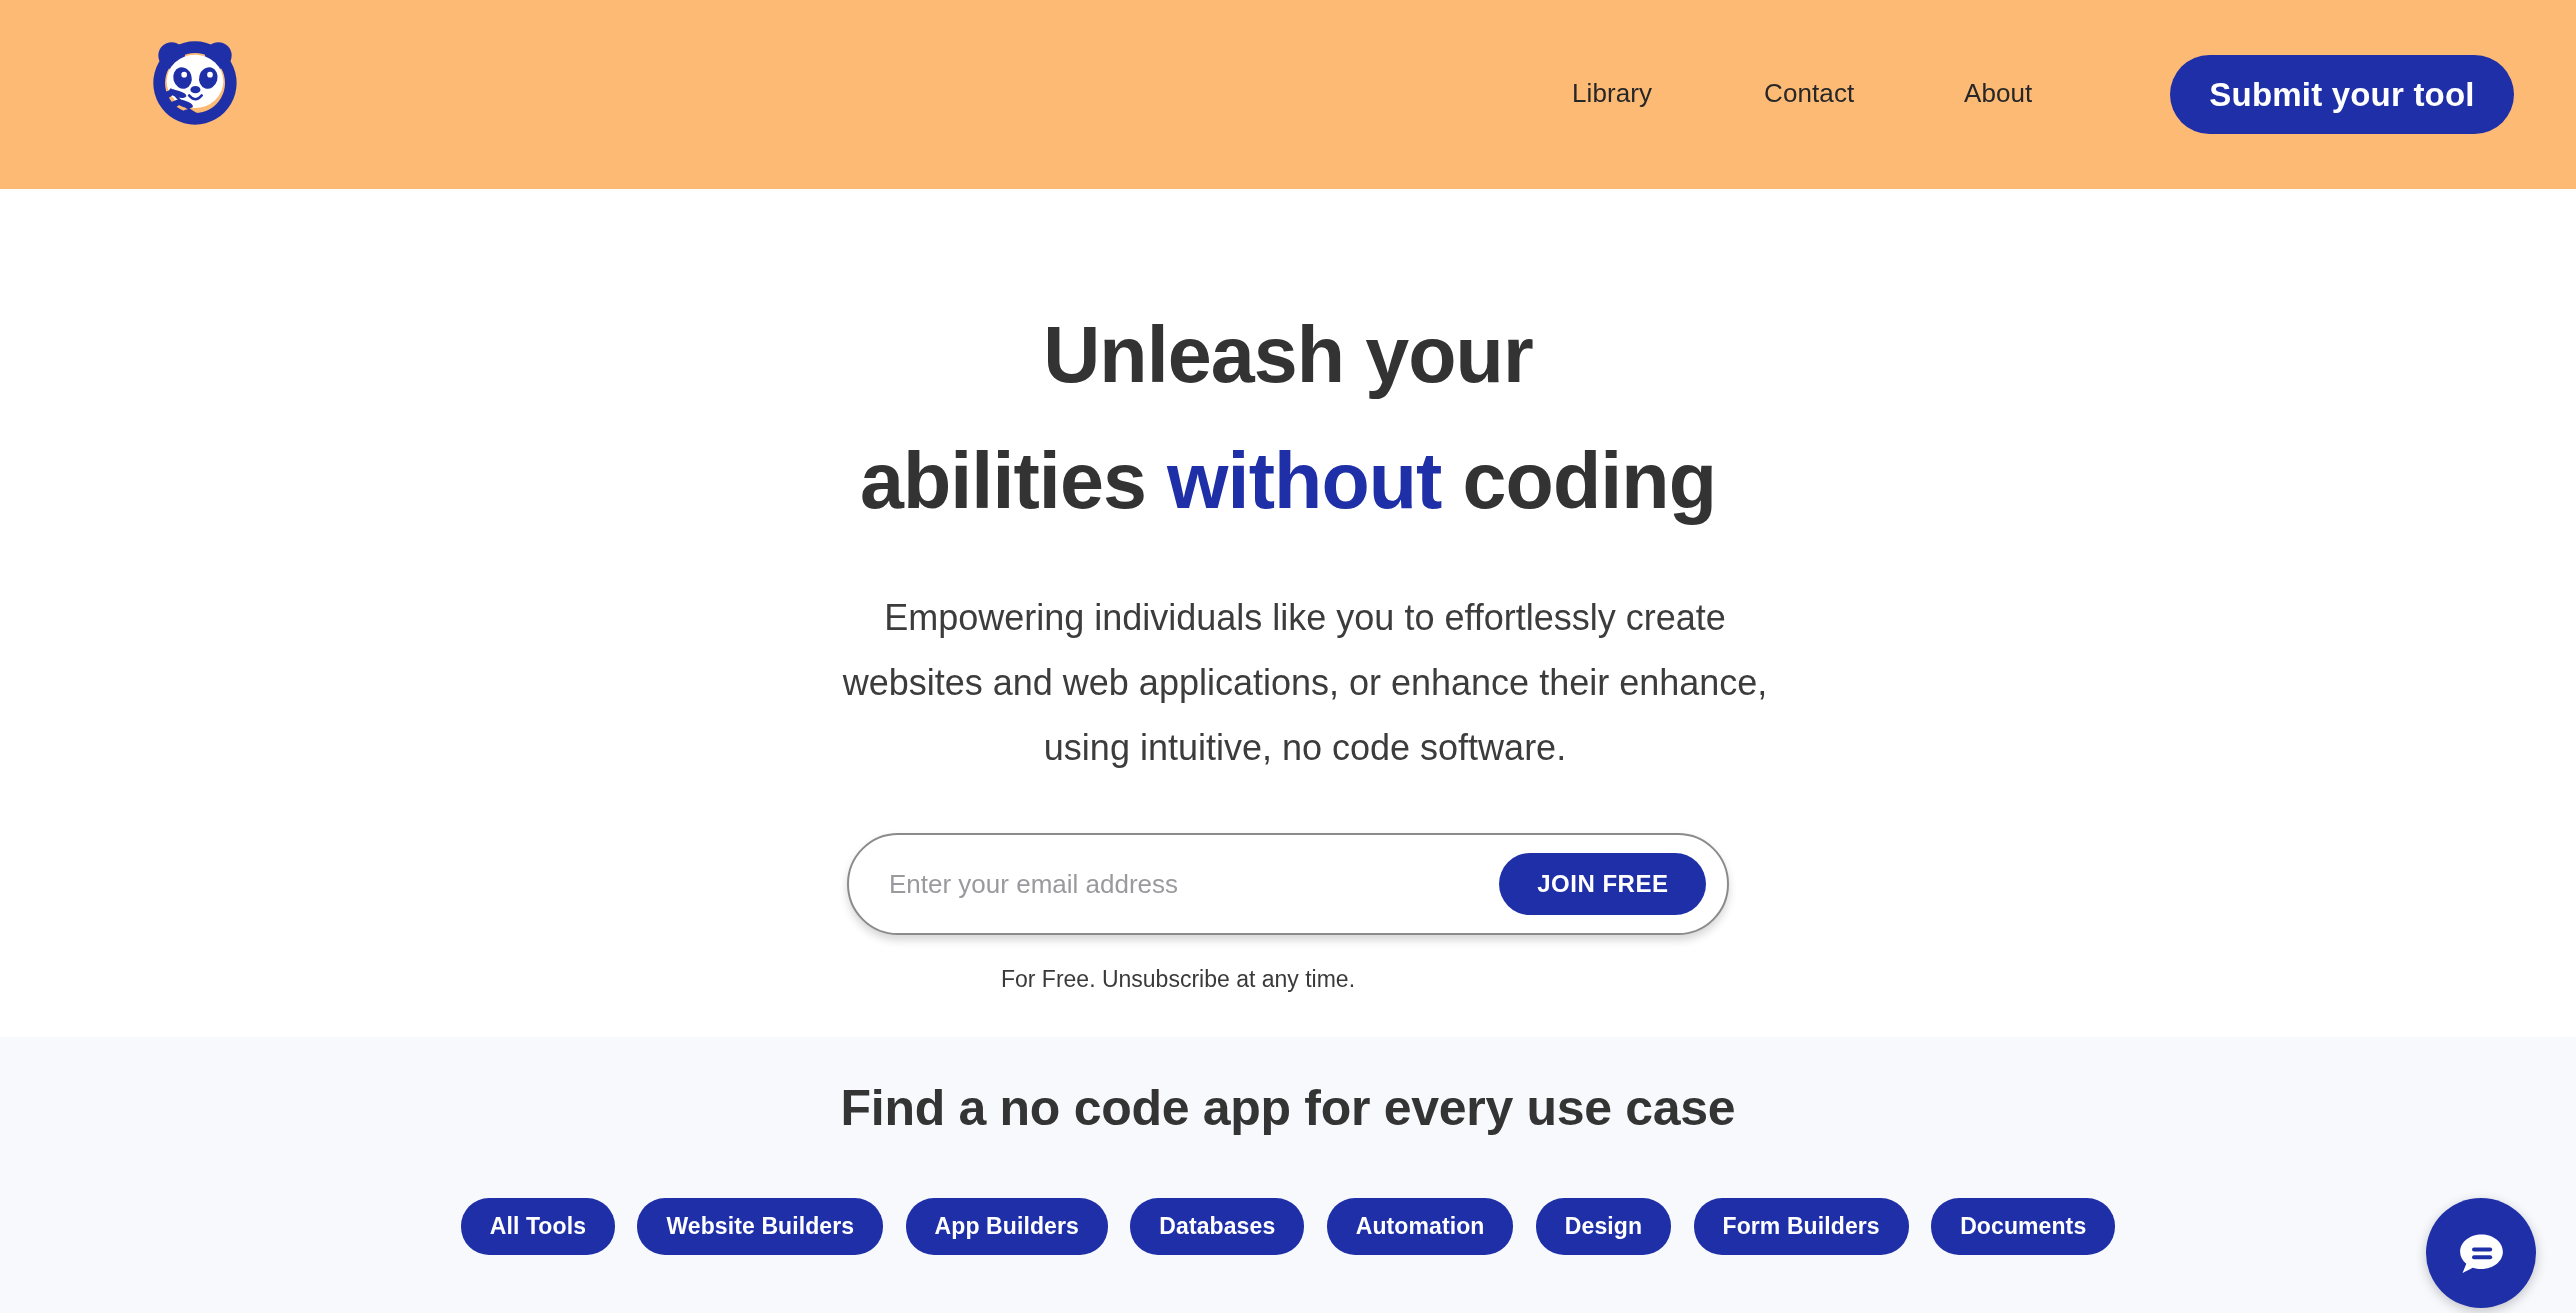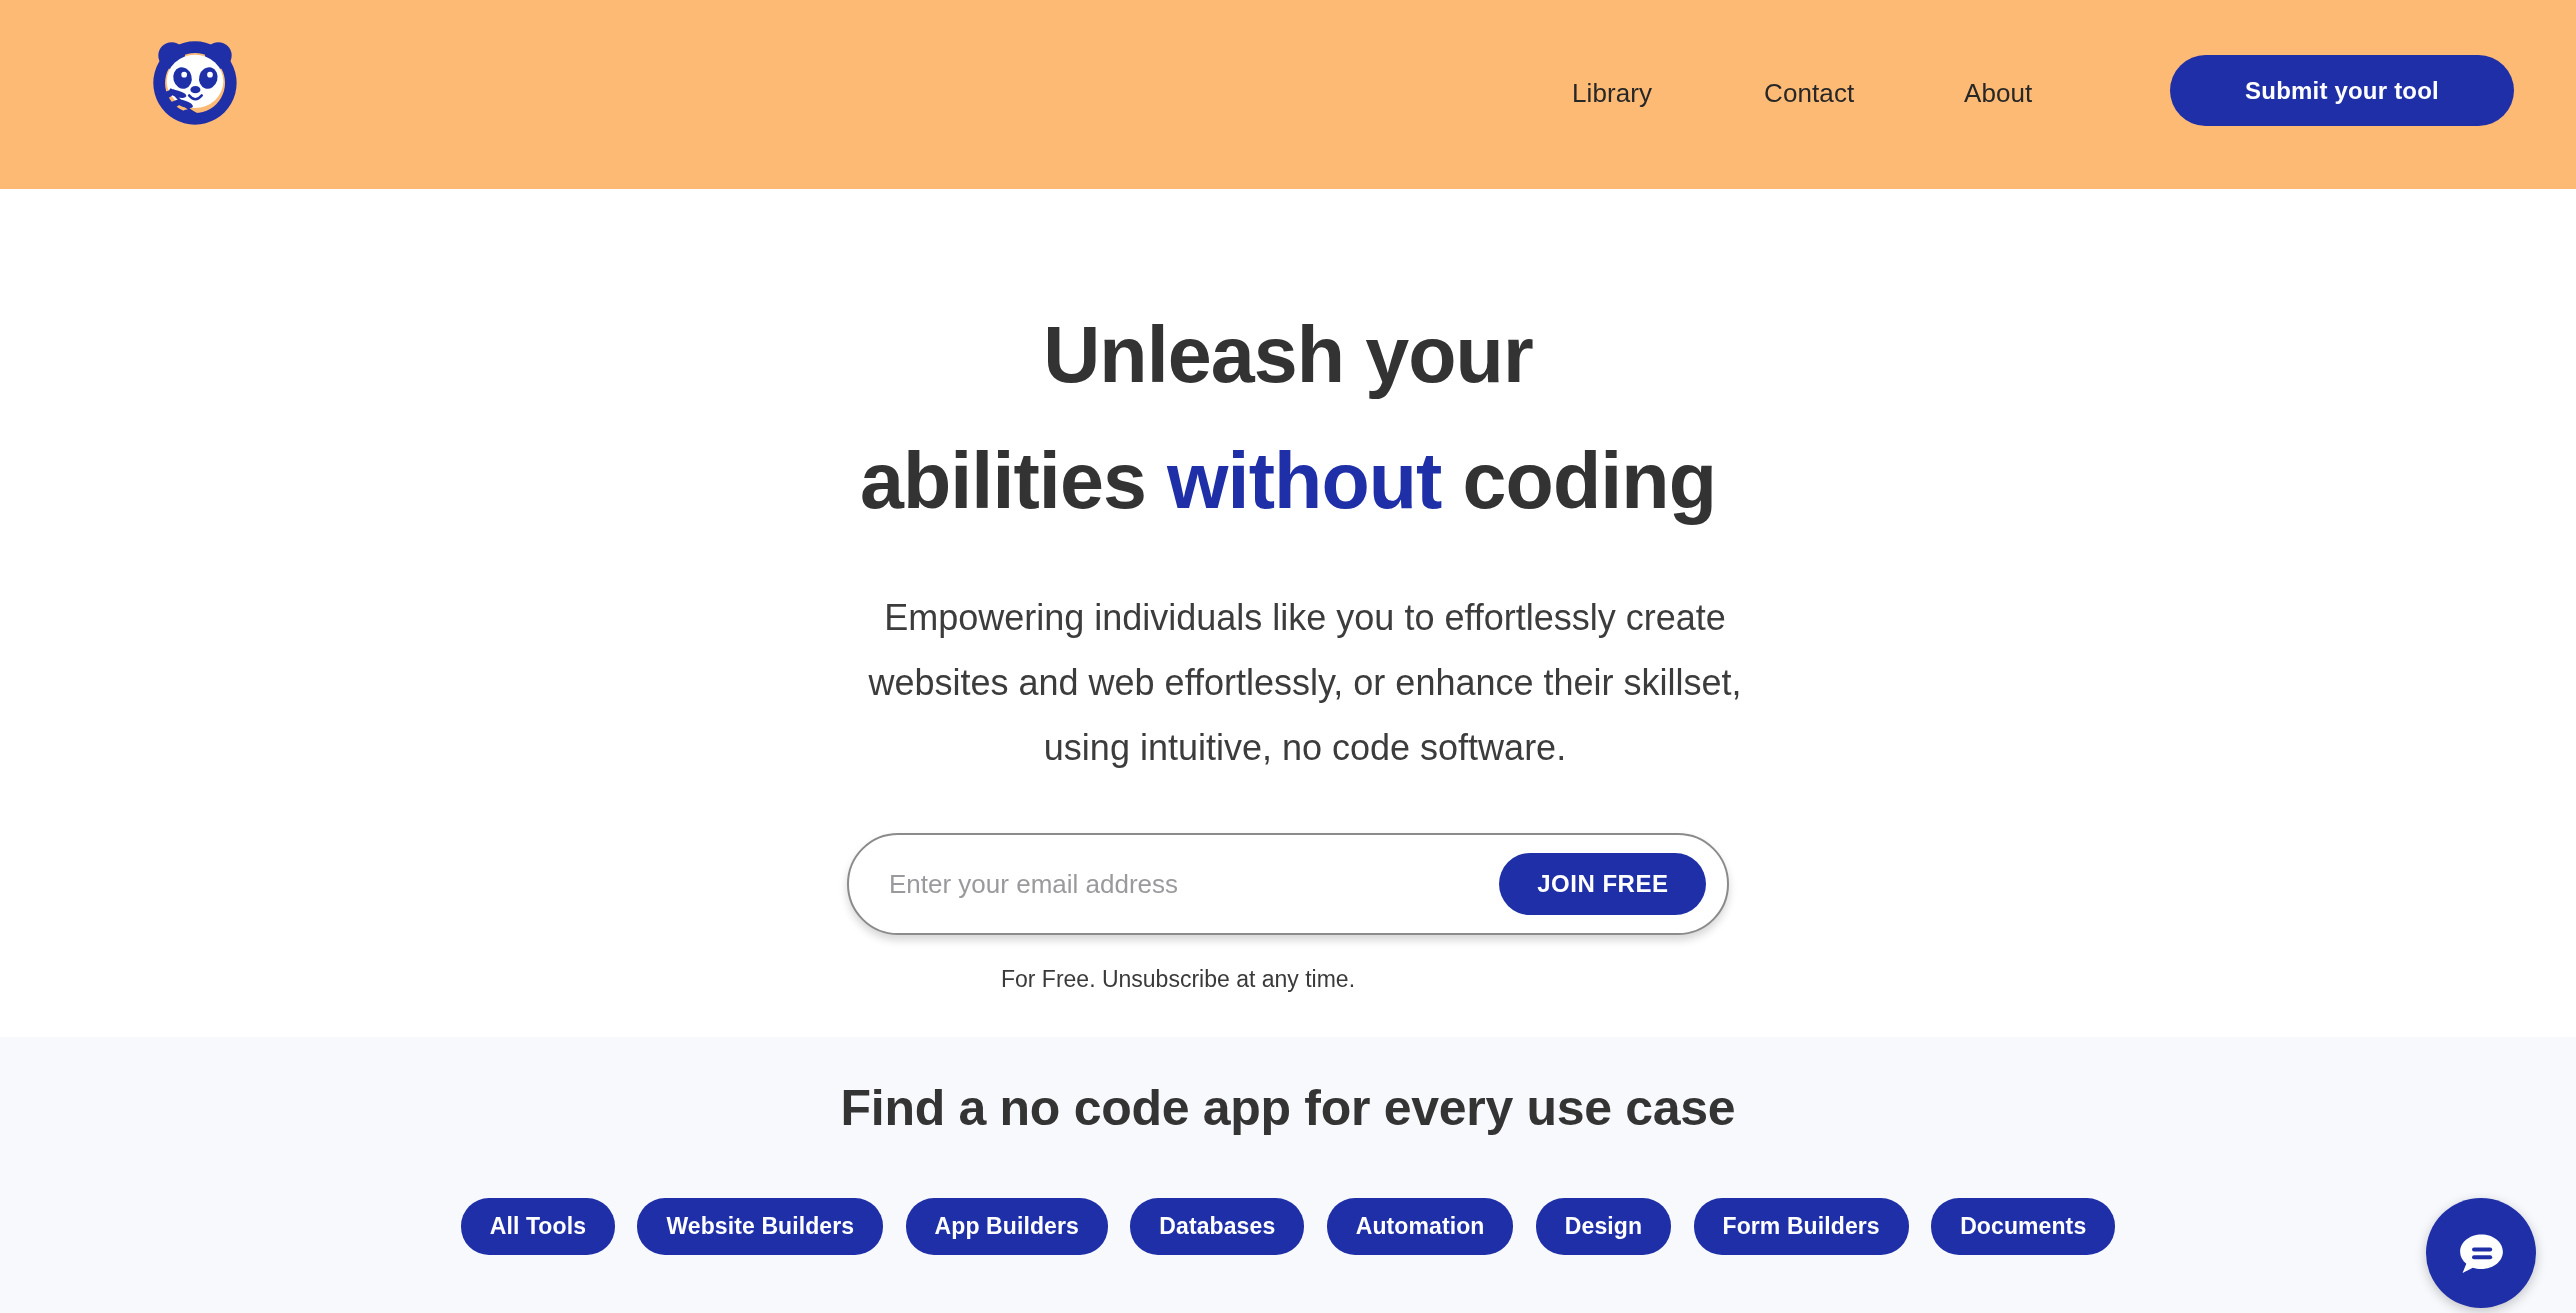--- a/index.html
+++ b/index.html
@@ -62,27 +62,27 @@
   }
   .nav-link.library { width: 189px; text-align: left; padding-left: 31px; }
   .nav-link.contact { width: 172px; text-align: left; padding-left: 34px; }
   .nav-link.about   { width: 155px; text-align: left; padding-left: 62px; }
 
   .submit-btn {
     position: absolute;
     left: 2170px;
     top: 55px;
     width: 344px;
-    height: 71px;
+    height: 79px;
     border: none;
     border-radius: 40px;
     background: #1f2fa8;
     color: #ffffff;
     font-family: "Liberation Sans", sans-serif;
-    font-size: 24px;
+    font-size: 33px;
     font-weight: 700;
     letter-spacing: 0.2px;
     cursor: pointer;
     display: flex;
     align-items: center;
     justify-content: center;
   }
 
   
   .hero {
@@ -296,21 +296,21 @@
 
   <section class="hero">
 
     <h1 class="hero-title">
       <span>Unleash your</span><br>
       <span>abilities </span><span class="accent">without</span><span> coding</span>
     </h1>
 
     <p class="hero-sub">
       <span>Empowering individuals like you to effortlessly create</span><br>
-      <span>websites and web effortlessly, or enhance their skillset,</span><br>
+      <span>websites and web applications, or enhance their enhance,</span><br>
       <span>using intuitive, no code software.</span>
     </p>
   </section>
 
   <form class="signup-form">
     <input class="email-input" type="text" placeholder="Enter your email address" style="">
     <button class="join-btn" type="submit">JOIN FREE</button>
   </form>
 
   <p class="form-note">For Free. Unsubscribe at any time.</p>

